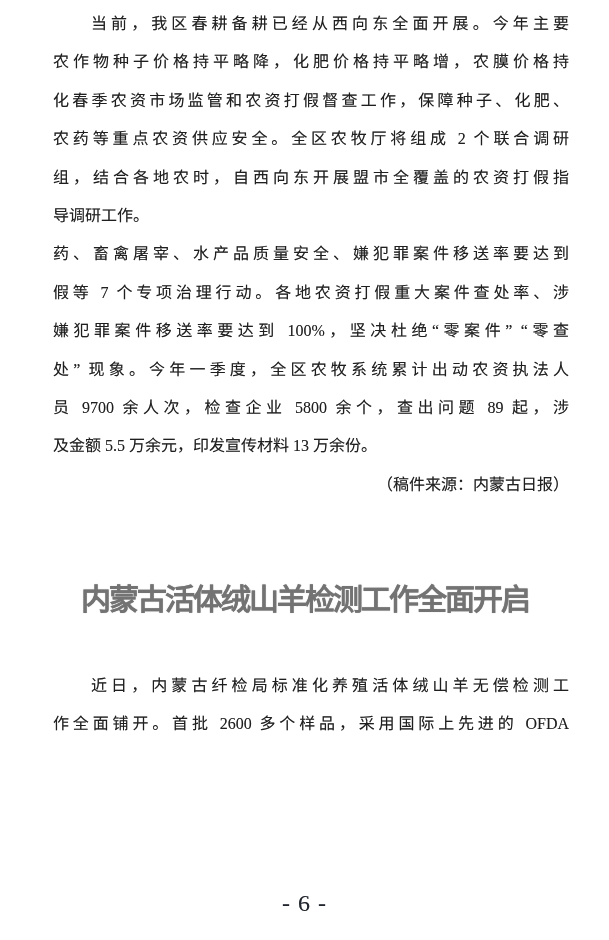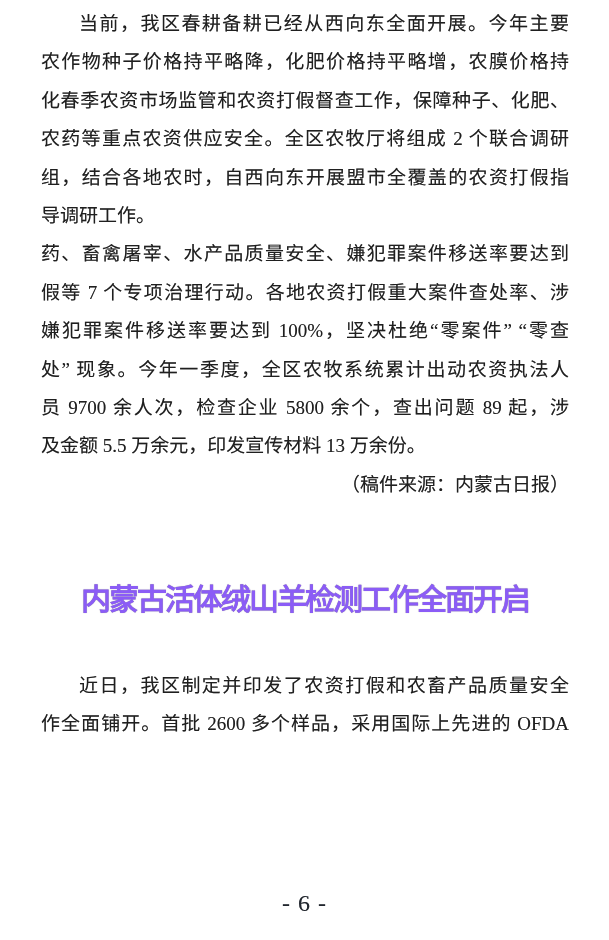--- a/index.html
+++ b/index.html
@@ -17,48 +17,49 @@
     font-family: "Liberation Serif", "DejaVu Serif", serif;
     color: #1f1f1f;
   }
   .content {
     position: absolute;
     left: 41px;
     top: 5px;
     width: 528px;
   }
   .line {
-    font-size: 19px;
+    font-size: 16px;
     line-height: 38.4px;
     height: 38.4px;
     text-align: justify;
     text-align-last: justify;
     white-space: nowrap;
     text-shadow: 0 0 0.6px rgba(40, 40, 40, 0.45);
+    margin-left: 12px;
   }
   .line.plain-end {
     text-align-last: left;
   }
   .line.indent {
     text-indent: 38px;
   }
   .line.source {
     text-align: left;
     text-align-last: right;
   }
   .headline {
     margin: 76px 0 0 0;
     font-size: 30px;
     line-height: 40px;
     font-weight: 700;
     letter-spacing: -2px;
     text-align: left;
     text-align-last: center;
     white-space: nowrap;
-    color: #8b5cf6;
+    color: #737373;
     text-shadow: 0 0 0.7px rgba(20, 20, 20, 0.5);
   }
   .para3-start {
     margin-top: 47px;
   }
   .footer-pagenum {
     position: absolute;
     left: 0;
     right: 0;
     top: 889px;
@@ -90,20 +91,20 @@
       <div class="line">嫌犯罪案件移送率要达到 100%，坚决杜绝“零案件” “零查</div>
       <div class="line">处” 现象。今年一季度，全区农牧系统累计出动农资执法人</div>
       <div class="line">员 9700 余人次，检查企业 5800 余个，查出问题 89 起，涉</div>
       <div class="line plain-end">及金额 5.5 万余元，印发宣传材料 13 万余份。</div>
 
       <div class="line source">（稿件来源：内蒙古日报）</div>
     </section>
 
     <section>
       <h1 class="headline">内蒙古活体绒山羊检测工作全面开启</h1>
-      <div class="line indent para3-start">近日，我区制定并印发了农资打假和农畜产品质量安全</div>
+      <div class="line indent para3-start">近日，内蒙古纤检局标准化养殖活体绒山羊无偿检测工</div>
       <div class="line">作全面铺开。首批 2600 多个样品，采用国际上先进的 OFDA</div>
     </section>
 
   </div>
 
   <div class="footer-pagenum">- 6 -</div>
 </div>
 
 </body></html>

